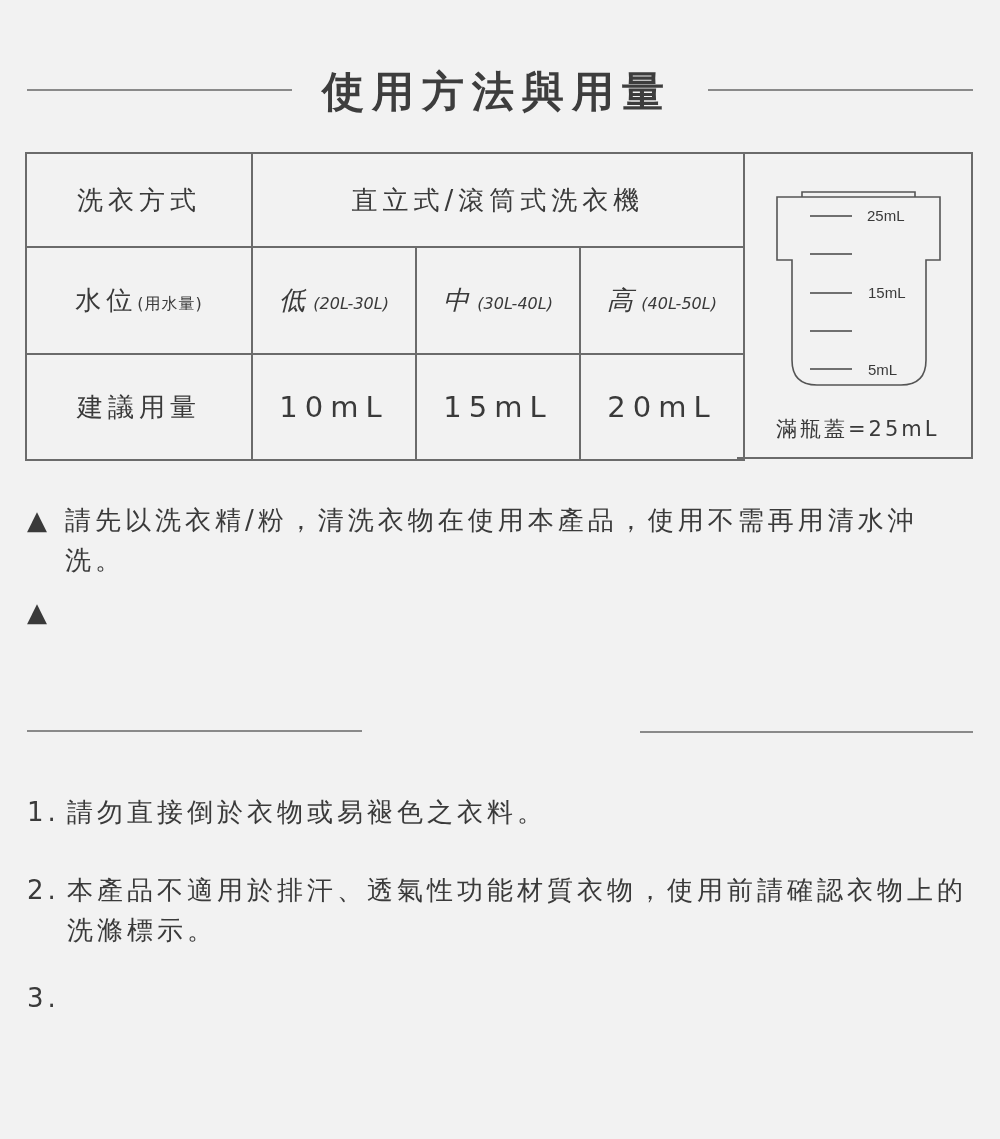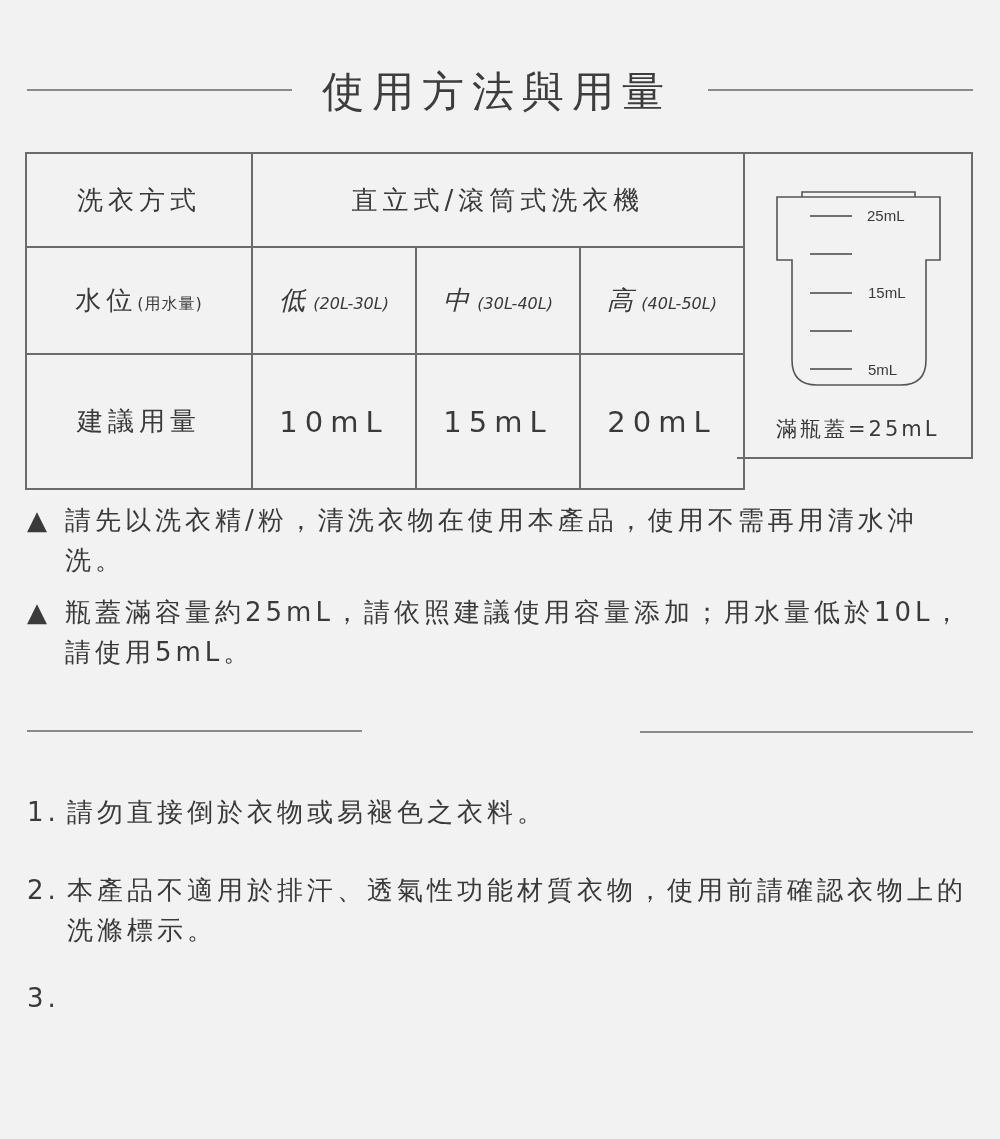--- a/index.html
+++ b/index.html
@@ -4,21 +4,21 @@
 <style>
   html, body { margin:0; padding:0; }
   body {
     width:1000px; height:1139px; background:#f2f2f2; color:#3a3a3a;
     font-family: "DejaVu Sans", "Liberation Sans", sans-serif;
     position:relative; overflow:hidden;
   }
   .section-header { position:absolute; left:0; width:1000px; display:flex; align-items:center; }
   .section-header .line { height:2px; background:#8a8a8a; position:absolute; }
   .section-header .title {
-    position:absolute; font-weight:normal; color:#3d3d3d; letter-spacing:8px; white-space:nowrap;
+    position:absolute; font-weight:bold; color:#3d3d3d; letter-spacing:8px; white-space:nowrap;
   }
   #h1 { top:60px; height:60px; }
   #h1 .line.l { left:27px; width:265px; top:29px; }
   #h1 .line.r { left:708px; width:265px; top:29px; }
   #h1 .title { left:322px; top:4px; font-size:42px; }
 
   #h2 { top:700px; height:60px; }
   #h2 .line.l { left:27px; width:335px; top:30px; }
   #h2 .line.r { left:640px; width:333px; top:31px; }
   #h2 .title { left:400px; top:6px; font-size:40px; }
@@ -58,21 +58,21 @@
       <tr style="height:94px">
     <td class="c-label">洗衣方式</td>
     <td colspan="3" style="width:486px;font-size:26px;letter-spacing:5px;">直立式/滾筒式洗衣機</td>
   </tr>
   <tr style="height:107px">
     <td class="c-label"><span>水位</span><span class="small">(用水量)</span></td>
     <td class="lvl" style="width:160px"><span>低</span> <span class="small">(20L-30L)</span></td>
     <td class="lvl" style="width:160px"><span>中</span> <span class="small">(30L-40L)</span></td>
     <td class="lvl" style="width:160px"><span>高</span> <span class="small">(40L-50L)</span></td>
   </tr>
-  <tr style="height:135px">
+  <tr style="height:106px">
     <td class="c-label">建議用量</td>
     <td class="dose">10mL</td>
     <td class="dose">15mL</td>
     <td class="dose">20mL</td>
   </tr>
 </tbody>
   </table>
 
 <div class="cap-box"></div>
 <svg style="position:absolute;left:770px;top:180px" width="180" height="215" viewBox="0 0 180 215">
@@ -95,21 +95,20 @@
 </svg>
 <div class="cap-label">滿瓶蓋=25mL</div>
 
 <div class="notes" style="top:500px">
   <div class="note">
     <span class="tri">▲</span>
     <span>請先以洗衣精/粉，清洗衣物在使用本產品，使用不需再用清水沖洗。</span>
   </div>
   <div class="note">
     <span class="tri">▲</span>
-    <span>瓶蓋滿容量約25mL，請依照建議使用容量添加；用水量低於10L，請使用5mL。</span>
   </div>
 </div>
 
 <div class="section-header" id="h2">
   <div class="line l"></div>
   <div class="line r"></div>
 </div>
 
 <div class="precautions" style="top:792px">
   <div class="p-item" style="margin-bottom:38px">

